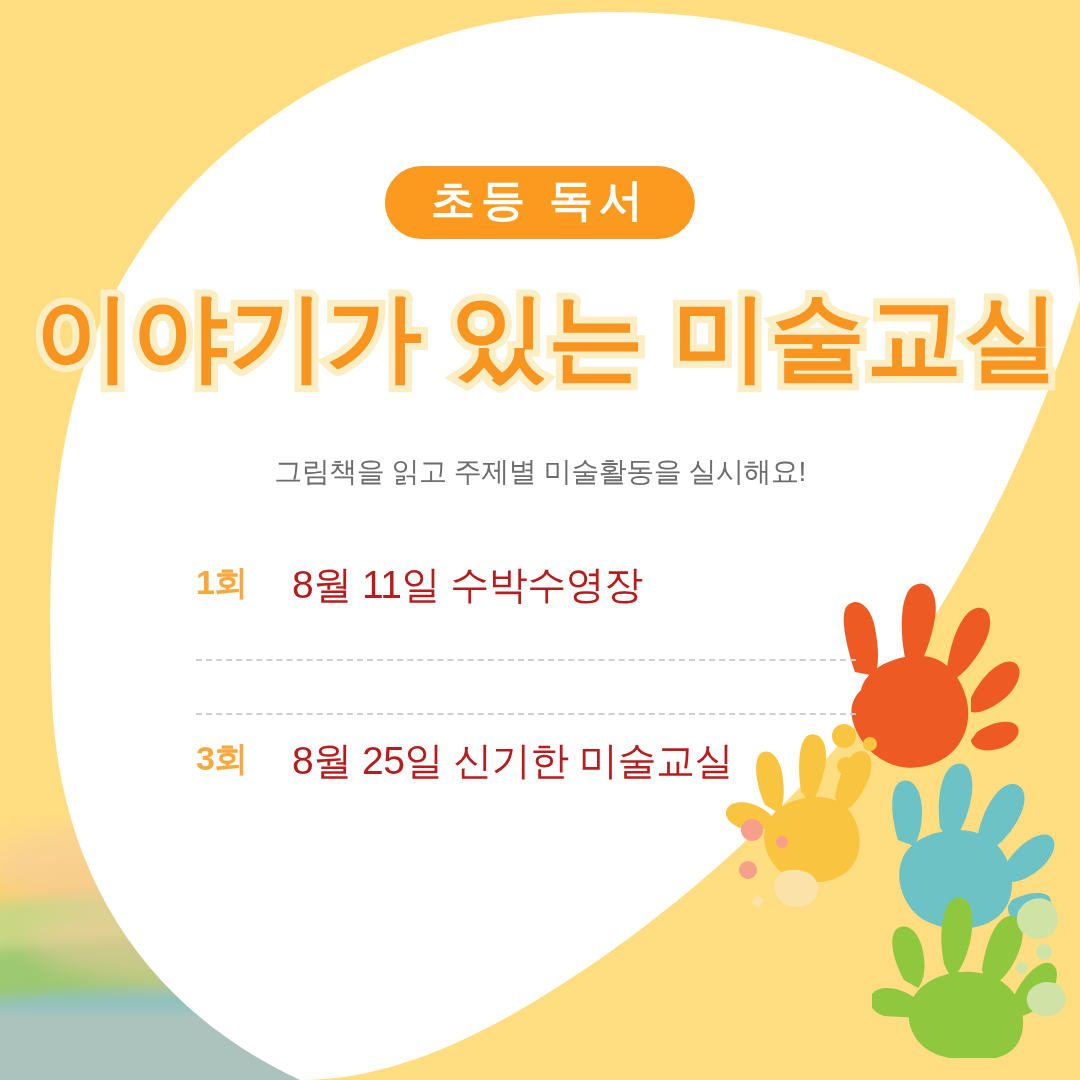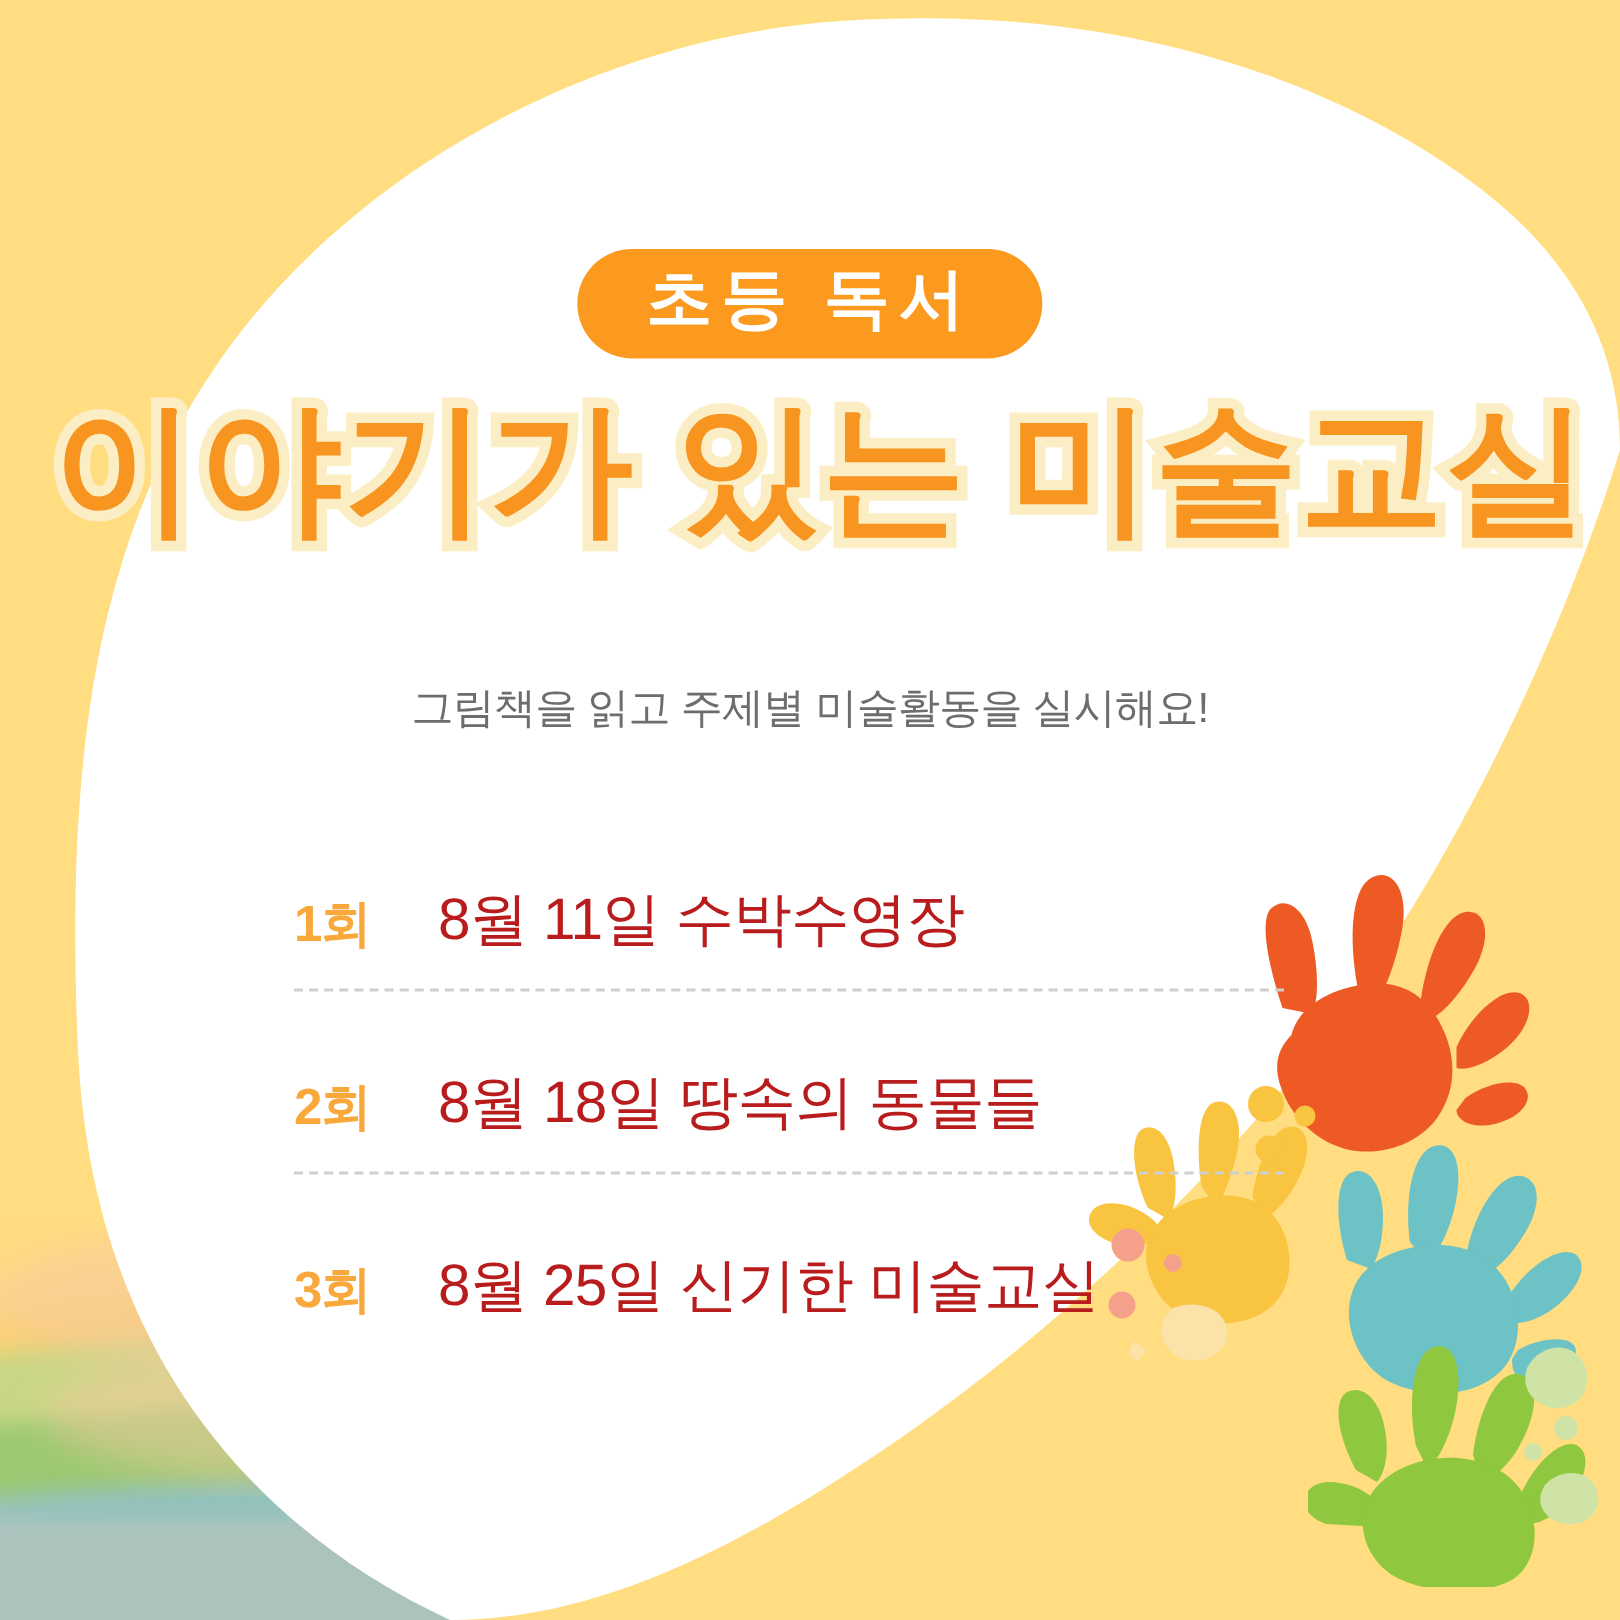--- a/index.html
+++ b/index.html
@@ -53,21 +53,21 @@
     line-height: 1.15;
     white-space: nowrap;
     text-align: center;
   }
 
   
   .title {
     position: absolute;
     left: 50%;
     transform: translateX(-50%);
-    top: 256px;
+    top: 280px;
     width: 1010px;
     text-align: center;
     font-size: 96px;
     font-weight: 700;
     letter-spacing: 1px;
     line-height: 1.18;
     white-space: nowrap;
     color: #f89520;
     -webkit-text-stroke: 14px #fceec4;
     paint-order: stroke fill;
@@ -91,21 +91,21 @@
 
   
   .schedule {
     position: absolute;
     left: 196px;
     top: 565px;
     width: 660px;
   }
   .sched-row {
     display: flex;
-    align-items: flex-end;
+    align-items: flex-start;
     height: 68px;
   }
   .sched-no {
     flex: 0 0 96px;
     color: #f9a93c;
     font-size: 34px;
     font-weight: 700;
     letter-spacing: -1px;
     line-height: 1;
   }
@@ -262,24 +262,20 @@
   <div class="schedule">
 
     <div class="sched-row">
       <span class="sched-no">1회</span>
       <span class="sched-text">8월 11일 수박수영장</span>
     </div>
     <div class="sched-gap"></div>
     <hr class="divider">
     <div class="sched-gap"></div>
 
-    <div class="sched-row">
-      <span class="sched-no">2회</span>
-      <span class="sched-text">8월 18일 땅속의 동물들</span>
-    </div>
     <div class="sched-gap"></div>
     <hr class="divider">
     <div class="sched-gap"></div>
 
     <div class="sched-row">
       <span class="sched-no">3회</span>
       <span class="sched-text">8월 25일 신기한 미술교실</span>
     </div>
 
   </div>

